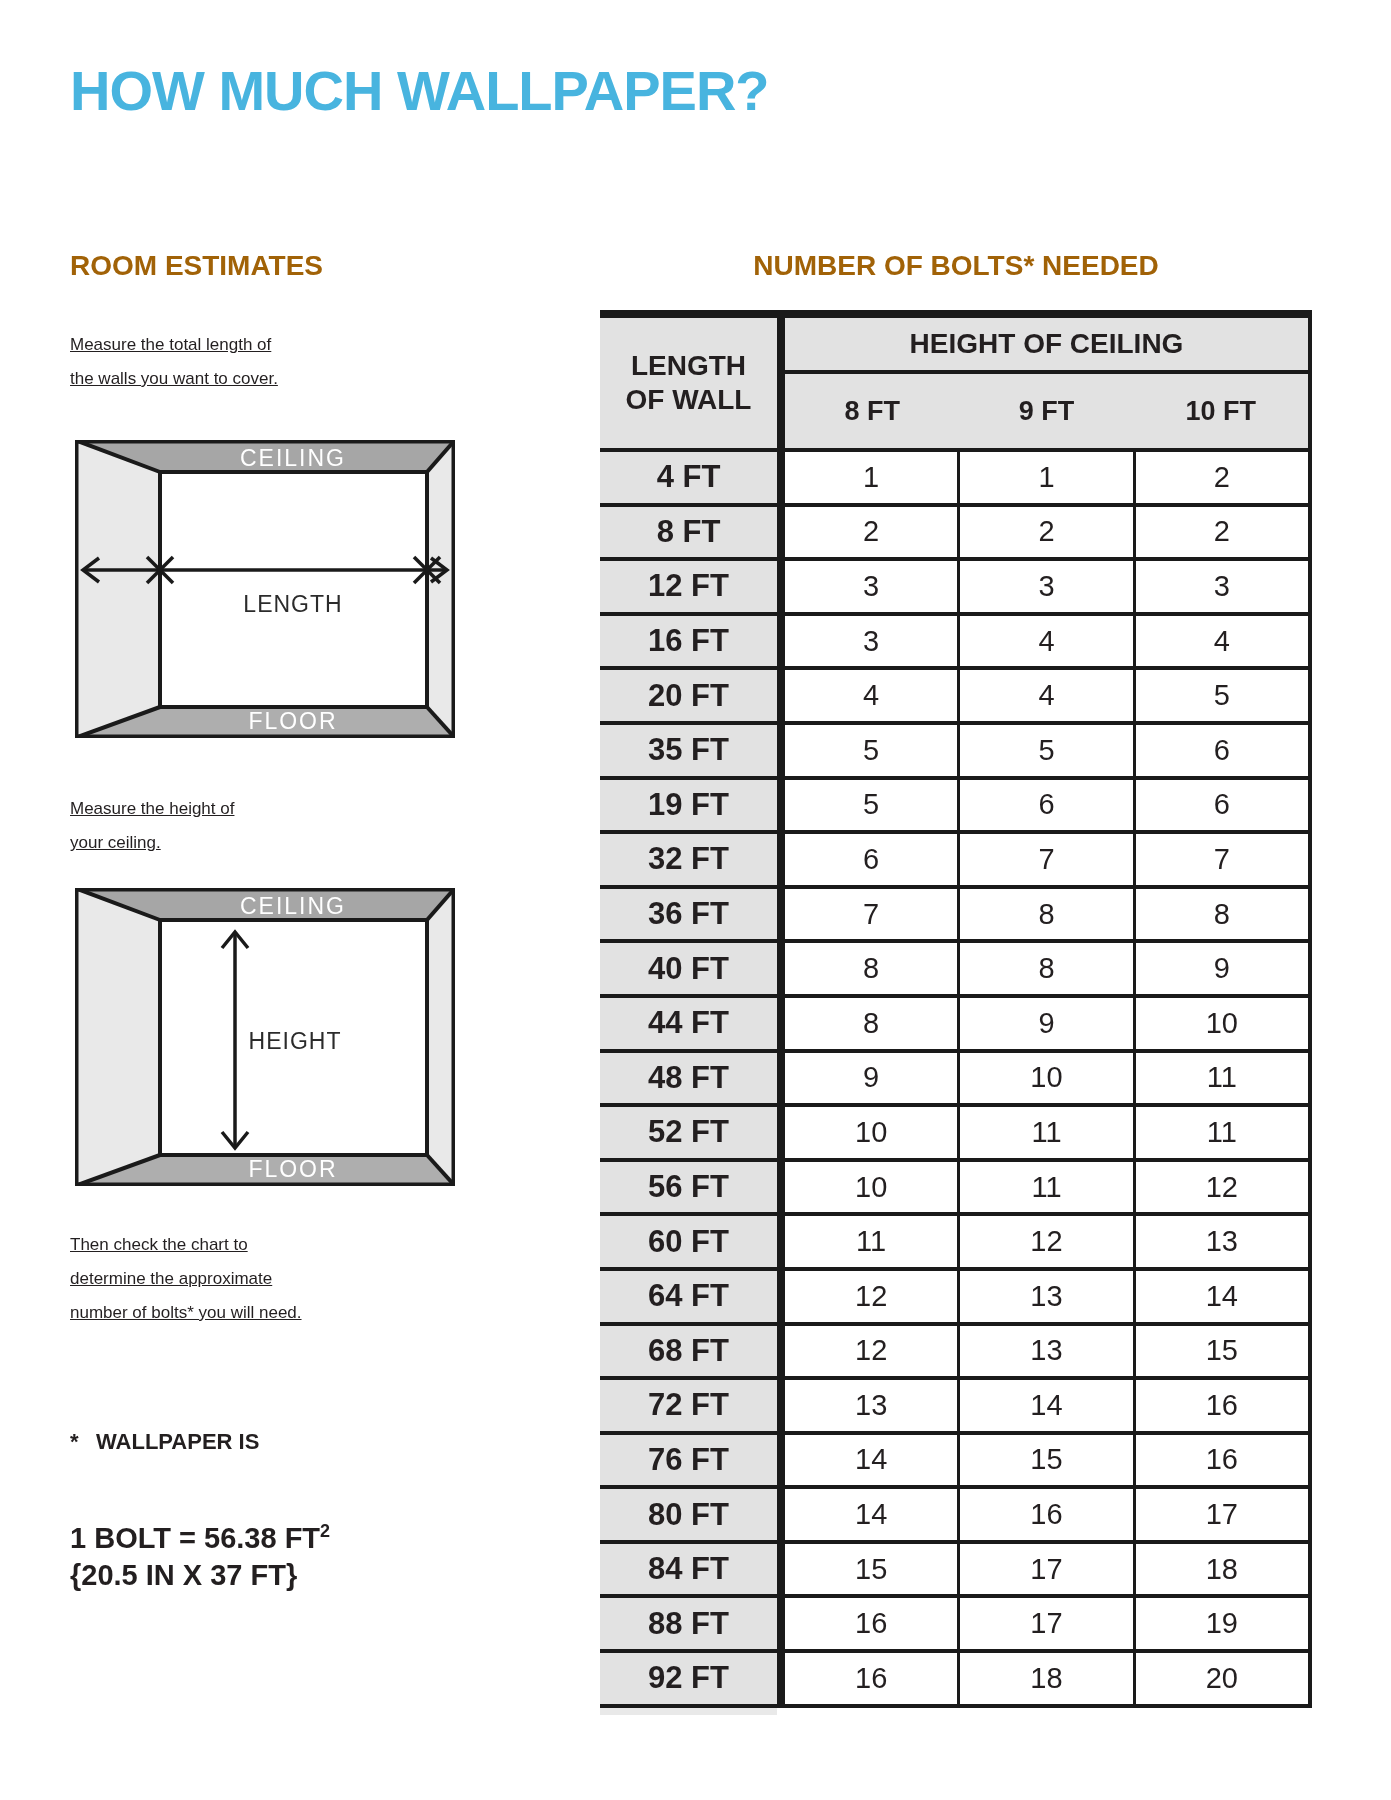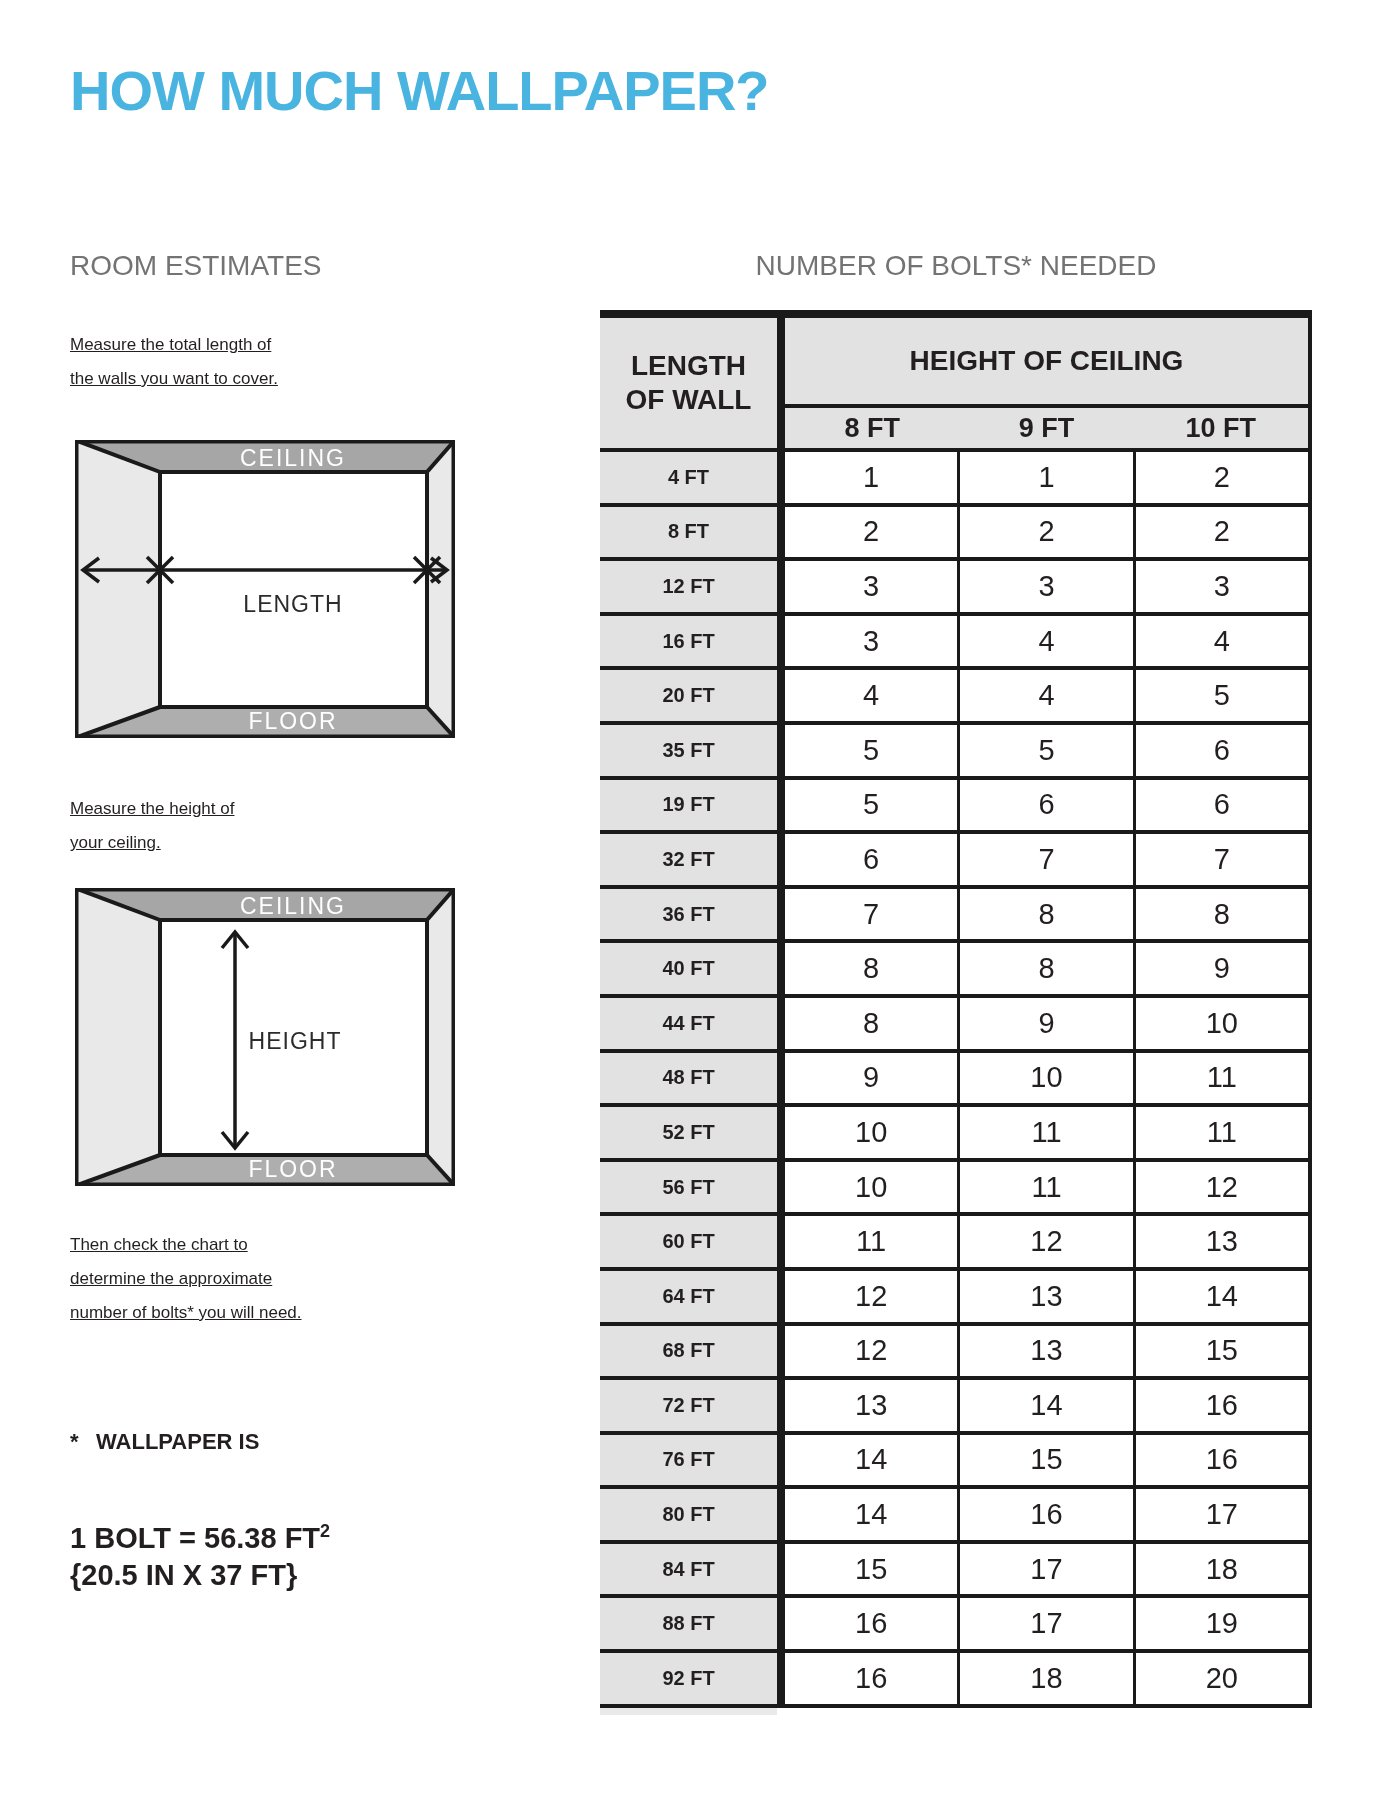--- a/index.html
+++ b/index.html
@@ -8,21 +8,21 @@
     font-family:"Liberation Sans","DejaVu Sans",sans-serif;
     color:#231f20;overflow:hidden;
   }
   .abs{position:absolute;}
 
   
   .page-title{
     left:70px;top:58px;font-size:56px;font-weight:bold;color:#48b4df;
     letter-spacing:-1px;white-space:nowrap;
   }
-  .section-heading{font-size:28px;font-weight:normal;color:#737373;white-space:nowrap;}
+  .section-heading{font-size:28px;font-weight:bold;color:#a16207;white-space:nowrap;}
   .h-room{left:70px;top:250px;}
   .h-table{left:600px;top:250px;width:712px;text-align:center;}
   .step{font-size:17px;line-height:34px;white-space:pre-line;color:#231f20;text-decoration:underline;}
   .step1{left:70px;top:328px;}
   .step2{left:70px;top:776px;margin-top:16px;}
   .step3{left:70px;top:1228px;}
 
   .footnote{left:70px;top:1424px;font-size:22px;font-weight:bold;line-height:36px;}
   .fn-star{display:inline-block;width:26px;}
   .fn-line2{padding-left:26px;}
@@ -43,34 +43,34 @@
   .tcorner{
     width:177px;box-sizing:border-box;background:#e2e2e2;
     border-bottom:4px solid #1a1a1a;
     display:flex;align-items:center;justify-content:center;text-align:center;
     font-size:28px;font-weight:bold;line-height:34px;white-space:pre-line;
   }
   .tdiv{width:8px;background:#1a1a1a;flex:0 0 8px;}
   .thead-right{flex:1;display:flex;flex-direction:column;box-sizing:border-box;
     border-right:4px solid #1a1a1a;border-bottom:4px solid #1a1a1a;}
   .tgroup{
-    height:90px;box-sizing:border-box;background:#e2e2e2;
+    height:56px;box-sizing:border-box;background:#e2e2e2;
     border-bottom:4px solid #1a1a1a;
     display:flex;align-items:center;justify-content:center;
     font-size:28px;font-weight:bold;
   }
   .tsubs{flex:1;display:flex;background:#e2e2e2;}
   .tsubs>div{flex:1;display:flex;align-items:center;justify-content:center;
     font-size:27px;font-weight:bold;}
   .trow{display:flex;height:54.6px;}
   .tlabel{
     width:177px;box-sizing:border-box;background:#e2e2e2;
     border-bottom:4px solid #1a1a1a;
     display:flex;align-items:center;justify-content:center;
-    font-size:20px;font-weight:bold;
+    font-size:31px;font-weight:bold;
   }
   .tval{
     flex:1;box-sizing:border-box;background:#ffffff;
     border-bottom:4px solid #1a1a1a;border-right:3px solid #1a1a1a;
     display:flex;align-items:center;justify-content:center;
     font-size:29px;
   }
   .tval:last-child{border-right:4px solid #1a1a1a;}
   .tstub{width:177px;height:7px;background:#e9e9e9;}
 </style>

